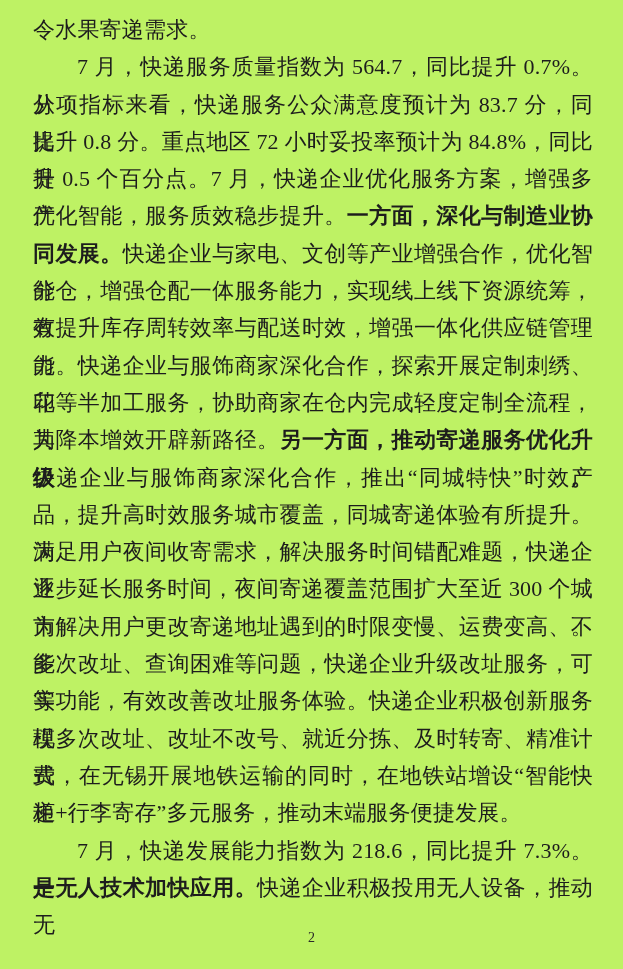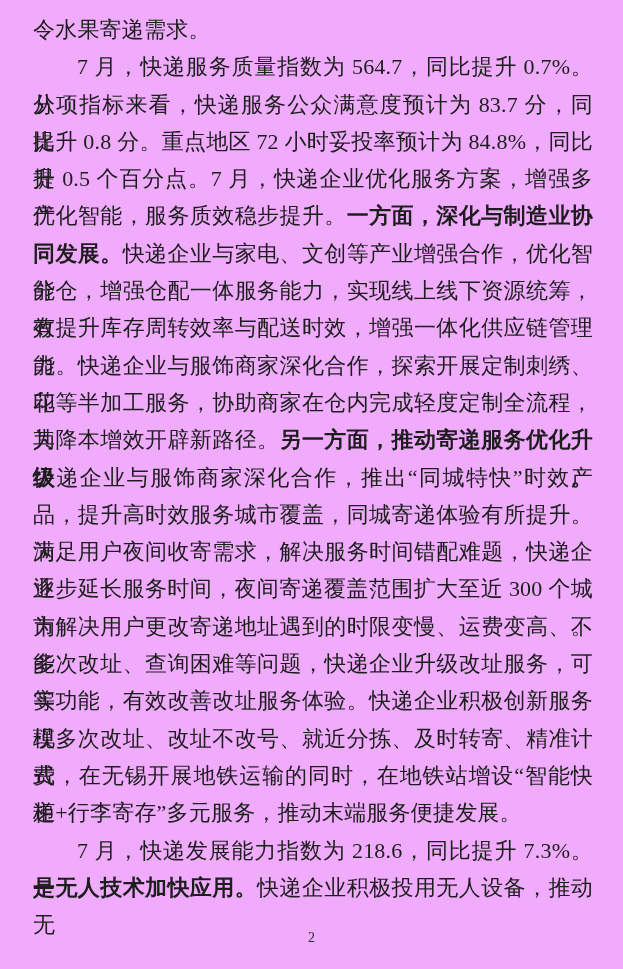--- a/index.html
+++ b/index.html
@@ -5,21 +5,21 @@
   html, body {
     margin: 0;
     padding: 0;
     background: #f2f2f2;
   }
   .page {
     position: relative;
     width: 623px;
     height: 969px;
     margin: 0 auto;
-    background: #f0abfc;
+    background: #bef264;
     font-family: "Liberation Serif", "DejaVu Serif", serif;
     color: #1d1d1d;
     overflow: hidden;
     box-sizing: border-box;
   }
   .text-body {
     position: absolute;
     left: 33px;
     top: 11px;
     width: 560px;

